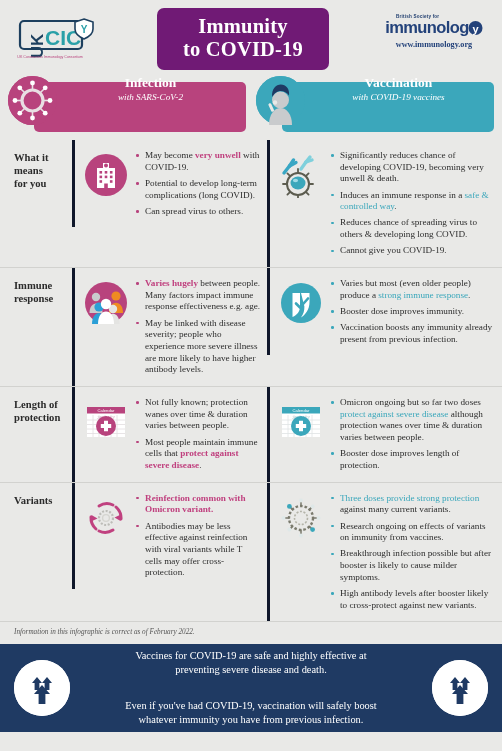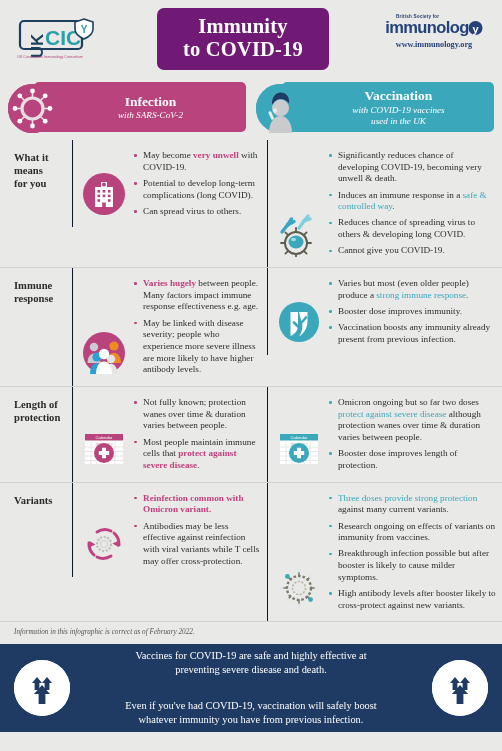--- a/index.html
+++ b/index.html
@@ -59,21 +59,21 @@
     display:flex;
     padding:0 8px;
     height:62px;
     box-sizing:border-box;
     gap:10px;
   }
   .banner{
     position:relative;
     flex:1 1 0;
     display:flex;
-    align-items:center;
+    align-items:flex-start;
   }
   .banner-bar{
     position:absolute;
     left:26px;right:0;top:4px;bottom:8px;
     border-radius:5px;
   }
   .banner.infection .banner-bar{background:#b8437d;}
   .banner.vaccination .banner-bar{background:#3ba7bb;}
   .banner-circle{
     position:relative;
@@ -103,24 +103,24 @@
     flex:0 0 72px;
     font-size:10.6px;
     font-weight:bold;
     color:#2b2b2b;
     padding:12px 6px 10px 14px;
     box-sizing:border-box;
     line-height:1.22;
   }
   .cell{
     display:flex;
-    align-items:flex-end;
+    align-items:flex-start;
     box-sizing:border-box;
     padding:10px 6px 10px 0;
-    border-left:1px solid #0f172a;
+    border-left:3px solid #0f172a;
   }
   .cell.left{flex:0 0 195px;}
   .cell.right{flex:1 1 auto;}
   .cell-icon{
     flex:0 0 46px;
     height:46px;
     margin:2px 6px 0 8px;
     position:relative;
   }
   ul.bullets{
@@ -247,21 +247,20 @@
         <circle cx="24.5" cy="24" r="8.5" fill="#c9cbcd"></circle>
         <path d="M16.2 21 c-1 -8 4 -12.5 8.6 -12.5 c5 0 9.2 4.2 8.2 11 c-2 -3 -5 -4.5 -8.5 -4.5 c-3.4 0 -6.4 2.6 -8.3 6 z" fill="#1f3a63"></path>
         <rect x="13.5" y="27" width="3" height="9" rx="1.4" fill="#e9e9e7" transform="rotate(-25 15 31)"></rect>
         <circle cx="19" cy="26.5" r="2.2" fill="#e9e9e7"></circle>
       </svg>
     </div>
     <div class="banner-text">
       <div class="banner-title">Vaccination</div>
       <div class="banner-sub">
         <div>with COVID-19 vaccines</div>
-        <div>used in the UK</div>
       </div>
     </div>
   </div>
 </div>
 
 <div class="rows" id="rows-container">
     <div class="row">
       <div class="row-label">
         <div>What it</div>
         <div>means</div>

